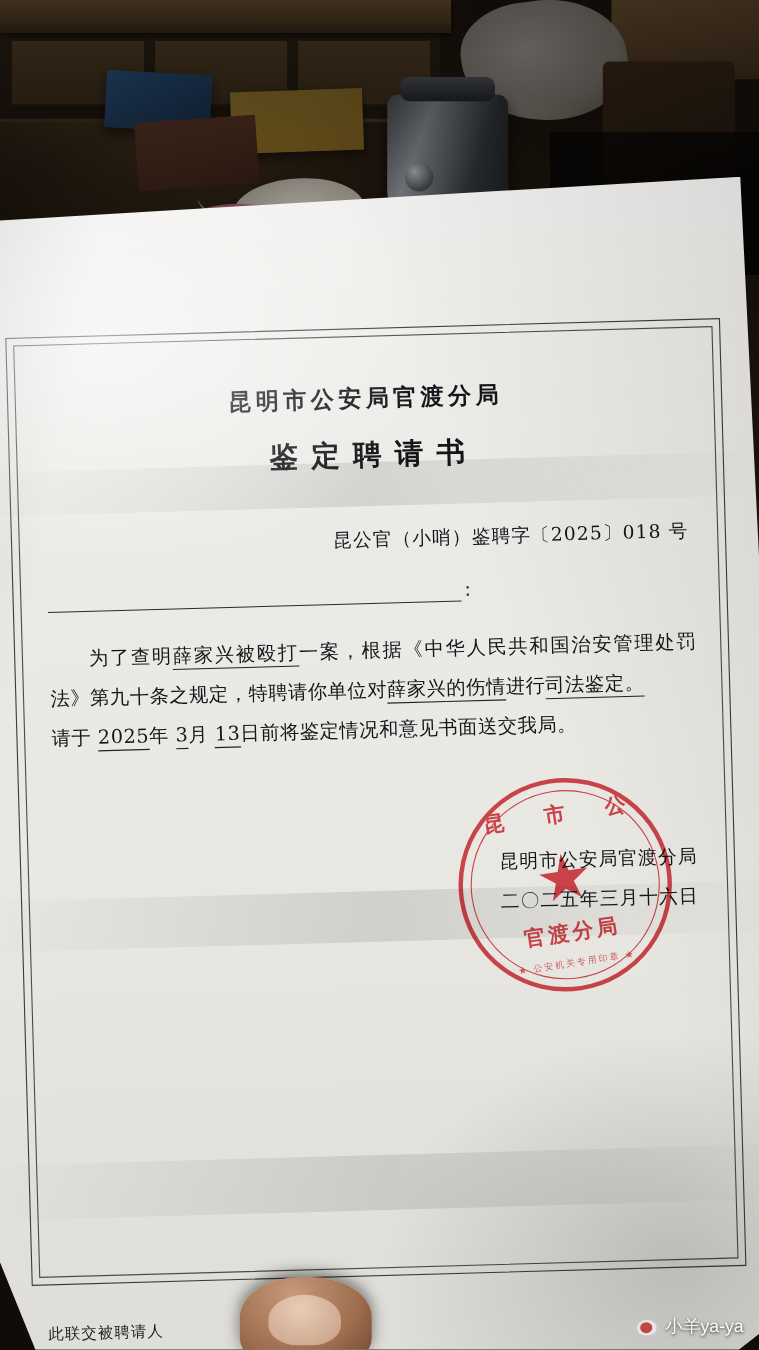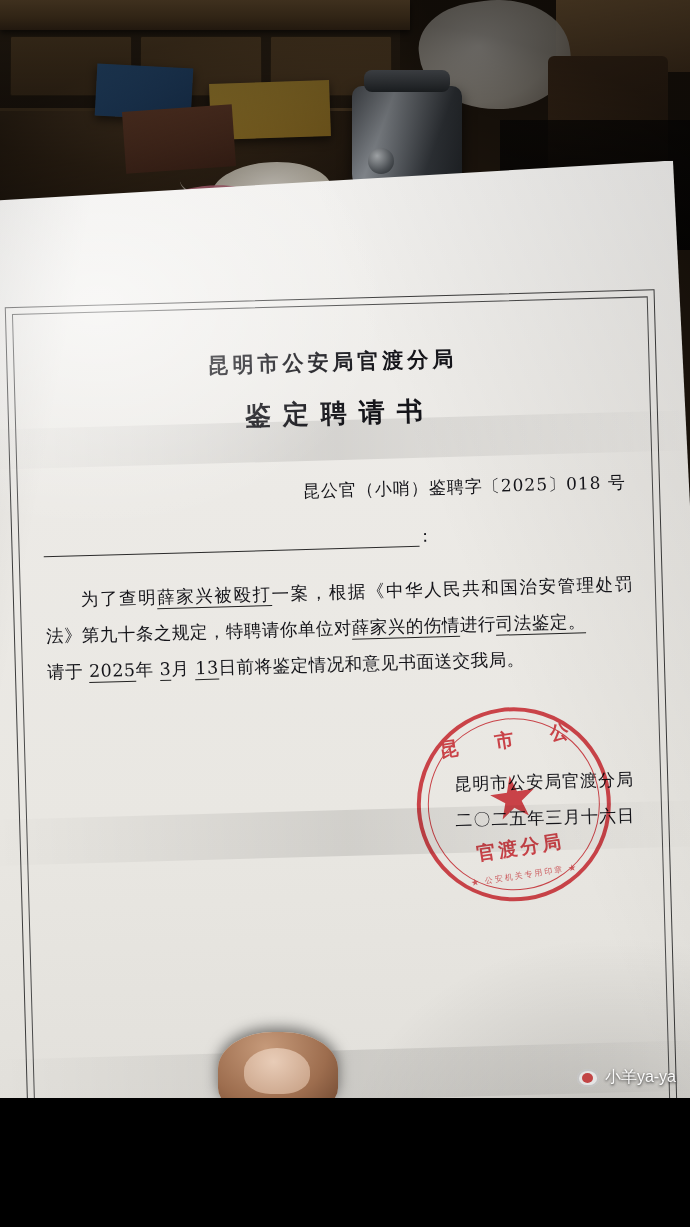--- a/index.html
+++ b/index.html
@@ -10,21 +10,21 @@
   body {
     width: 690px;
     height: 1227px;
     overflow: hidden;
     font-family: "Liberation Serif", serif;
   }
 
   #scene {
     position: relative;
     width: 690px;
-    height: 1098px;
+    height: 1227px;
     overflow: hidden;
     background: #120d0a;
   }
 
   
   .bg {
     position: absolute;
     inset: 0;
     background:
       radial-gradient(ellipse 320px 180px at 120px 60px, #6b5135 0%, #3a2a19 60%, #241a10 100%),

